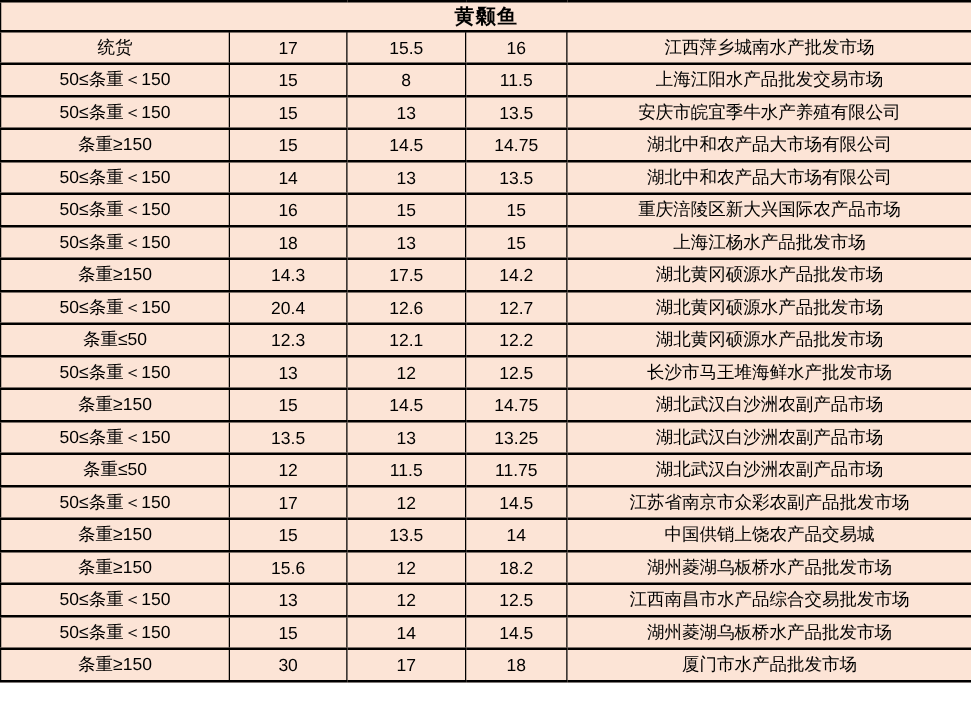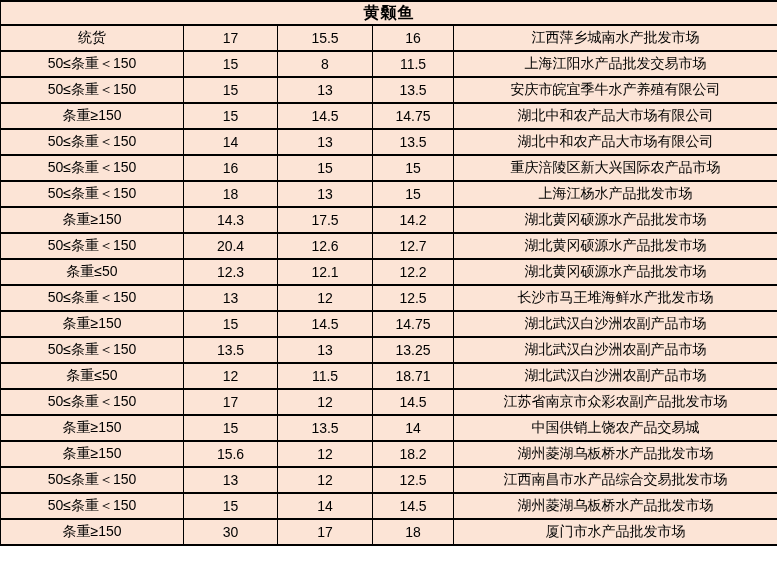--- a/index.html
+++ b/index.html
@@ -153,21 +153,21 @@
         <td>50≤条重＜150</td>
         <td>13.5</td>
         <td>13</td>
         <td>13.25</td>
         <td>湖北武汉白沙洲农副产品市场</td>
       </tr>
       <tr>
         <td>条重≤50</td>
         <td>12</td>
         <td>11.5</td>
-        <td>18.71</td>
+        <td>11.75</td>
         <td>湖北武汉白沙洲农副产品市场</td>
       </tr>
       <tr>
         <td>50≤条重＜150</td>
         <td>17</td>
         <td>12</td>
         <td>14.5</td>
         <td>江苏省南京市众彩农副产品批发市场</td>
       </tr>
       <tr>

